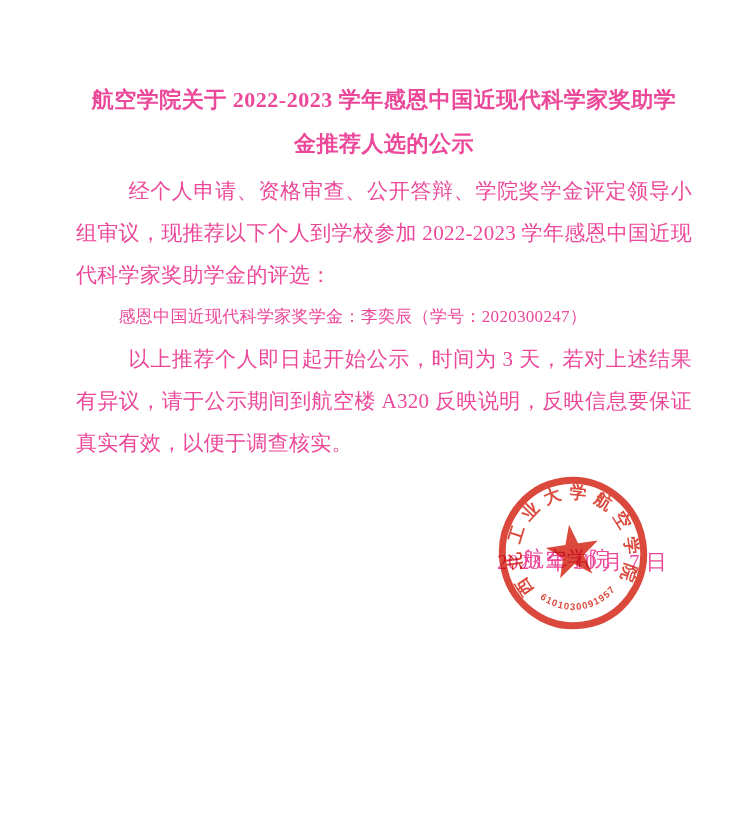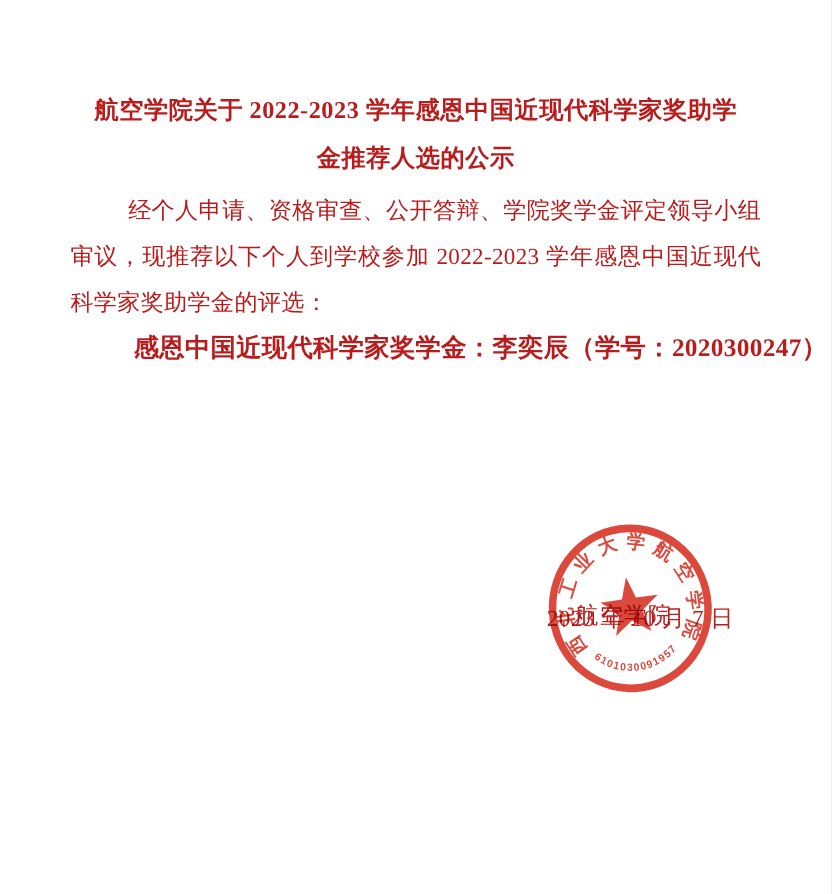--- a/index.html
+++ b/index.html
@@ -5,21 +5,22 @@
   * { margin: 0; padding: 0; box-sizing: border-box; }
   html, body { background: #e8e8e8; }
   .page {
     position: relative;
     width: 756px;
     height: 813px;
     margin: 0 auto;
     background: #ffffff;
     overflow: hidden;
     font-family: "Liberation Serif", "DejaVu Serif", serif;
-    color: #b91c1c;
+    color: #ec4899;
+    padding-left: 12px;
   }
   .doc-title {
     margin: 78px auto 4px auto;
     width: 600px;
     text-align: center;
     font-size: 22px;
     font-weight: 700;
     line-height: 44px;
     letter-spacing: 0.5px;
   }
@@ -28,24 +29,24 @@
   }
   .para {
     font-size: 21px;
     line-height: 42px;
     letter-spacing: 0.3px;
     text-align: justify;
     text-indent: 2.5em;
     font-family: Liberation Serif, serif;
   }
   .award-line {
-    font-size: 23px;
+    font-size: 17px;
     line-height: 42px;
     letter-spacing: 0.3px;
-    font-weight: 700;
+    font-weight: 400;
     text-indent: 2.5em;
     white-space: nowrap;
   }
   .signature {
     position: absolute;
     left: 523px;
     top: 545px;
     font-size: 21px;
     letter-spacing: 1px;
     z-index: 1;
@@ -85,20 +86,21 @@
 </head>
 <body>
 
 <div class="page">
 
   <h1 class="doc-title">航空学院关于 2022-2023 学年感恩中国近现代科学家奖助学金推荐人选的公示</h1>
 
   <div class="body-text">
     <p class="para">经个人申请、资格审查、公开答辩、学院奖学金评定领导小组审议，现推荐以下个人到学校参加 2022-2023 学年感恩中国近现代科学家奖助学金的评选：</p>
     <p class="award-line">感恩中国近现代科学家奖学金：李奕辰（学号：2020300247）</p>
+    <p class="para">以上推荐个人即日起开始公示，时间为 3 天，若对上述结果有异议，请于公示期间到航空楼 A320 反映说明，反映信息要保证真实有效，以便于调查核实。</p>
   </div>
 
   <div class="signature">航空学院</div>
 
   <div class="doc-date">2023 年 10 月 7 日</div>
 
   <div class="seal">
     <svg viewBox="0 0 160 160" xmlns="http://www.w3.org/2000/svg">
       <circle cx="80" cy="80" r="71.5" fill="none" stroke-width="7" stroke="#d8392b"></circle>
       <polygon points="80,52 86.5,71.1 106.6,71.3 90.5,83.4 96.5,102.7 80,91 63.5,102.7 69.5,83.4 53.4,71.3 73.5,71.1" fill="#d8392b"></polygon>

